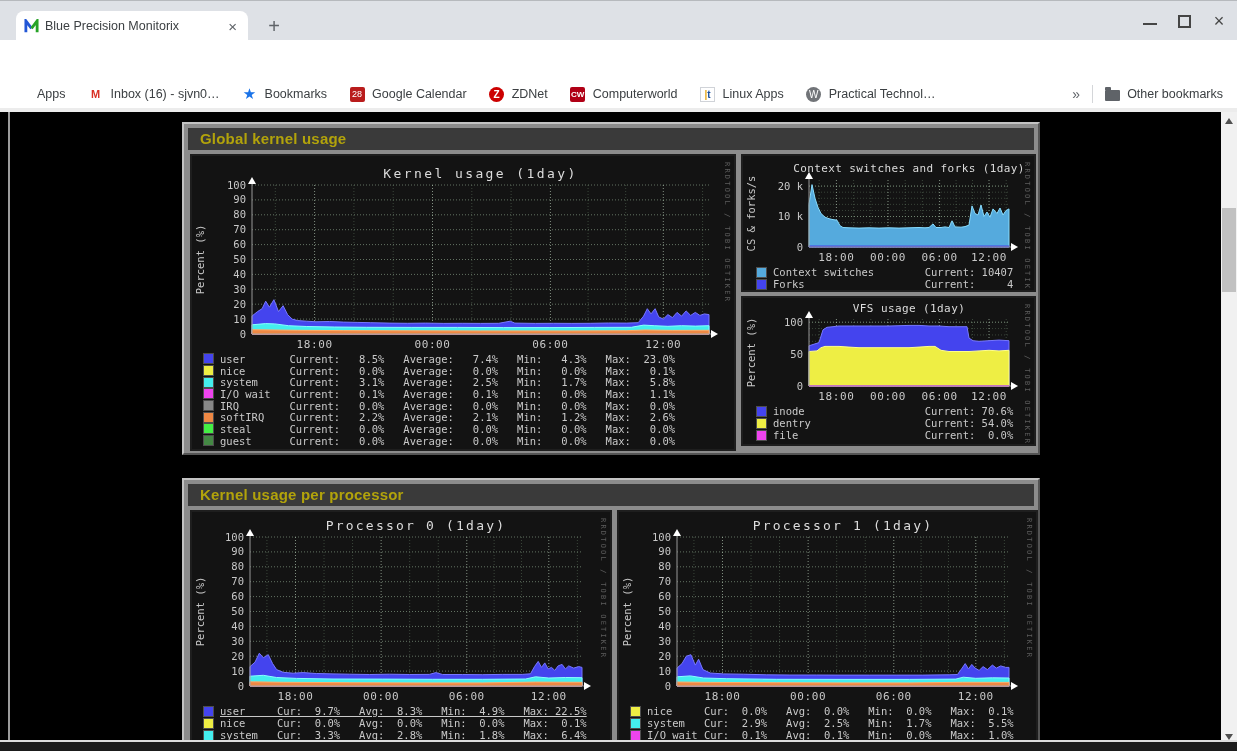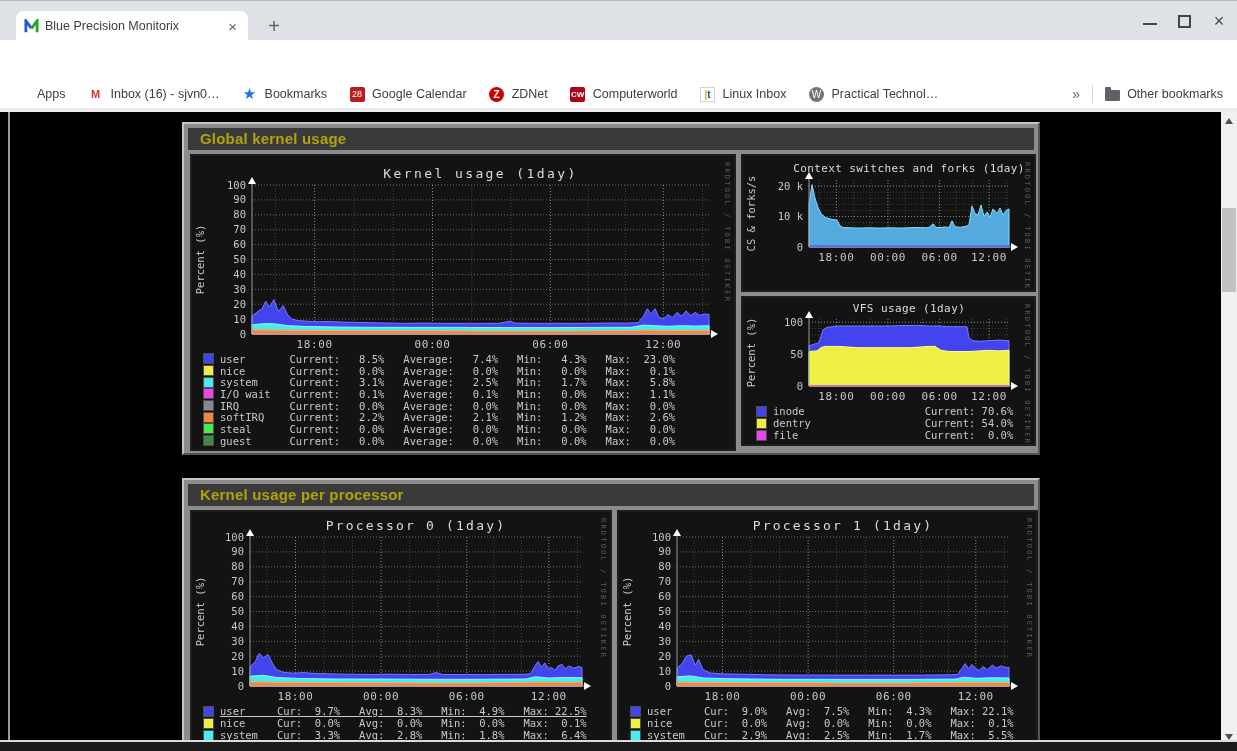--- a/index.html
+++ b/index.html
@@ -206,21 +206,21 @@
   <div class="bm">
     <span class="bm-ico">
         <span class="cw">CW</span>
       </span>
     <span>Computerworld</span>
   </div>
   <div class="bm">
     <span class="bm-ico">
         <span class="lt"><b>|</b>t</span>
       </span>
-    <span>Linux Inbox</span>
+    <span>Linux Apps</span>
   </div>
   <div class="bm">
     <span class="bm-ico">
         <span class="wp">W</span>
       </span>
     <span>Practical Technol…</span>
   </div>
 </div>
 <div id="bm-right">
   <span id="bm-chevron">»</span>
@@ -360,20 +360,30 @@
         <polygon points="62,23 70,23 66,16" fill="#fff"></polygon>
         <polygon points="268,87 268,95 275,91" fill="#fff"></polygon>
         <text x="93.4" y="105" fill="#c8c8c8" font-size="11" font-family="&quot;DejaVu Sans Mono&quot;, monospace" text-anchor="middle" letter-spacing="0.6">18:00</text>
         <text x="145" y="105" fill="#c8c8c8" font-size="11" font-family="&quot;DejaVu Sans Mono&quot;, monospace" text-anchor="middle" letter-spacing="0.6">00:00</text>
         <text x="196.6" y="105" fill="#c8c8c8" font-size="11" font-family="&quot;DejaVu Sans Mono&quot;, monospace" text-anchor="middle" letter-spacing="0.6">06:00</text>
         <text x="246" y="105" fill="#c8c8c8" font-size="11" font-family="&quot;DejaVu Sans Mono&quot;, monospace" text-anchor="middle" letter-spacing="0.6">12:00</text>
         <text x="166" y="16" fill="#dcdcdc" font-size="11" font-family="&quot;DejaVu Sans Mono&quot;, monospace" text-anchor="middle" letter-spacing="0.4">Context switches and forks  (1day)</text>
         <text x="12" y="57.5" fill="#c8c8c8" font-size="10.5" font-family="&quot;DejaVu Sans Mono&quot;, monospace" text-anchor="middle" letter-spacing="0" transform="rotate(-90 12 57.5)">CS &amp; forks/s</text>
         <text x="282" y="6" fill="#5e5e5e" font-size="7" font-family="&quot;DejaVu Sans Mono&quot;, monospace" text-anchor="start" letter-spacing="2.2" transform="rotate(90 282 6)">RRDTOOL / TOBI OETIKER</text>
       </svg>
+    <div class="legend" style="left: 14px; top: 110px;">
+        <div class="lrow" style="height: 12px;">
+          <i class="sw" style="background: rgb(85, 170, 221);"></i>
+          <span>Context switches        Current: 10407</span>
+        </div>
+        <div class="lrow" style="height: 12px;">
+          <i class="sw" style="background: rgb(68, 68, 238);"></i>
+          <span>Forks                   Current:     4</span>
+        </div>
+      </div>
   </div>
   <div class="gpanel" style="left:557px; top:172px; width:295px; height:150px;">
     <svg width="291" height="146" viewBox="0 0 291 146">
         <line x1="66" y1="81.61904761904762" x2="266" y2="81.61904761904762" stroke="rgba(130,160,130,0.35)" stroke-dasharray="1,2" stroke-width="1"></line>
         <line x1="66" y1="75.23809523809524" x2="266" y2="75.23809523809524" stroke="rgba(130,160,130,0.35)" stroke-dasharray="1,2" stroke-width="1"></line>
         <line x1="66" y1="68.85714285714286" x2="266" y2="68.85714285714286" stroke="rgba(130,160,130,0.35)" stroke-dasharray="1,2" stroke-width="1"></line>
         <line x1="66" y1="62.476190476190474" x2="266" y2="62.476190476190474" stroke="rgba(130,160,130,0.35)" stroke-dasharray="1,2" stroke-width="1"></line>
         <line x1="66" y1="56.095238095238095" x2="266" y2="56.095238095238095" stroke="rgba(130,160,130,0.35)" stroke-dasharray="1,2" stroke-width="1"></line>
         <line x1="66" y1="49.714285714285715" x2="266" y2="49.714285714285715" stroke="rgba(130,160,130,0.35)" stroke-dasharray="1,2" stroke-width="1"></line>
         <line x1="66" y1="43.333333333333336" x2="266" y2="43.333333333333336" stroke="rgba(130,160,130,0.35)" stroke-dasharray="1,2" stroke-width="1"></line>
@@ -550,24 +560,20 @@
         <text x="103.48400000000001" y="188" fill="#c8c8c8" font-size="11" font-family="&quot;DejaVu Sans Mono&quot;, monospace" text-anchor="middle" letter-spacing="0.6">18:00</text>
         <text x="189.14000000000001" y="188" fill="#c8c8c8" font-size="11" font-family="&quot;DejaVu Sans Mono&quot;, monospace" text-anchor="middle" letter-spacing="0.6">00:00</text>
         <text x="274.79600000000005" y="188" fill="#c8c8c8" font-size="11" font-family="&quot;DejaVu Sans Mono&quot;, monospace" text-anchor="middle" letter-spacing="0.6">06:00</text>
         <text x="356.8" y="188" fill="#c8c8c8" font-size="11" font-family="&quot;DejaVu Sans Mono&quot;, monospace" text-anchor="middle" letter-spacing="0.6">12:00</text>
         <text x="224" y="18" fill="#dcdcdc" font-size="13" font-family="&quot;DejaVu Sans Mono&quot;, monospace" text-anchor="middle" letter-spacing="2.2">Processor 1  (1day)</text>
         <text x="12" y="99.5" fill="#c8c8c8" font-size="10.5" font-family="&quot;DejaVu Sans Mono&quot;, monospace" text-anchor="middle" letter-spacing="0" transform="rotate(-90 12 99.5)">Percent (%)</text>
         <text x="408" y="6" fill="#5e5e5e" font-size="7" font-family="&quot;DejaVu Sans Mono&quot;, monospace" text-anchor="start" letter-spacing="2.2" transform="rotate(90 408 6)">RRDTOOL / TOBI OETIKER</text>
       </svg>
     <div class="legend" style="left: 12px; top: 193px;">
         <div class="lrow" style="height: 12px;">
-          <i class="sw" style="background: rgb(68, 68, 238);"></i>
-          <span>user     Cur:  9.0%   Avg:  7.5%   Min:  4.3%   Max: 22.1%</span>
-        </div>
-        <div class="lrow" style="height: 12px;">
           <i class="sw" style="background: rgb(238, 238, 68);"></i>
           <span>nice     Cur:  0.0%   Avg:  0.0%   Min:  0.0%   Max:  0.1%</span>
         </div>
         <div class="lrow" style="height: 12px;">
           <i class="sw" style="background: rgb(68, 238, 238);"></i>
           <span>system   Cur:  2.9%   Avg:  2.5%   Min:  1.7%   Max:  5.5%</span>
         </div>
         <div class="lrow" style="height: 12px;">
           <i class="sw" style="background: rgb(238, 68, 238);"></i>
           <span>I/O wait Cur:  0.1%   Avg:  0.1%   Min:  0.0%   Max:  1.0%</span>

